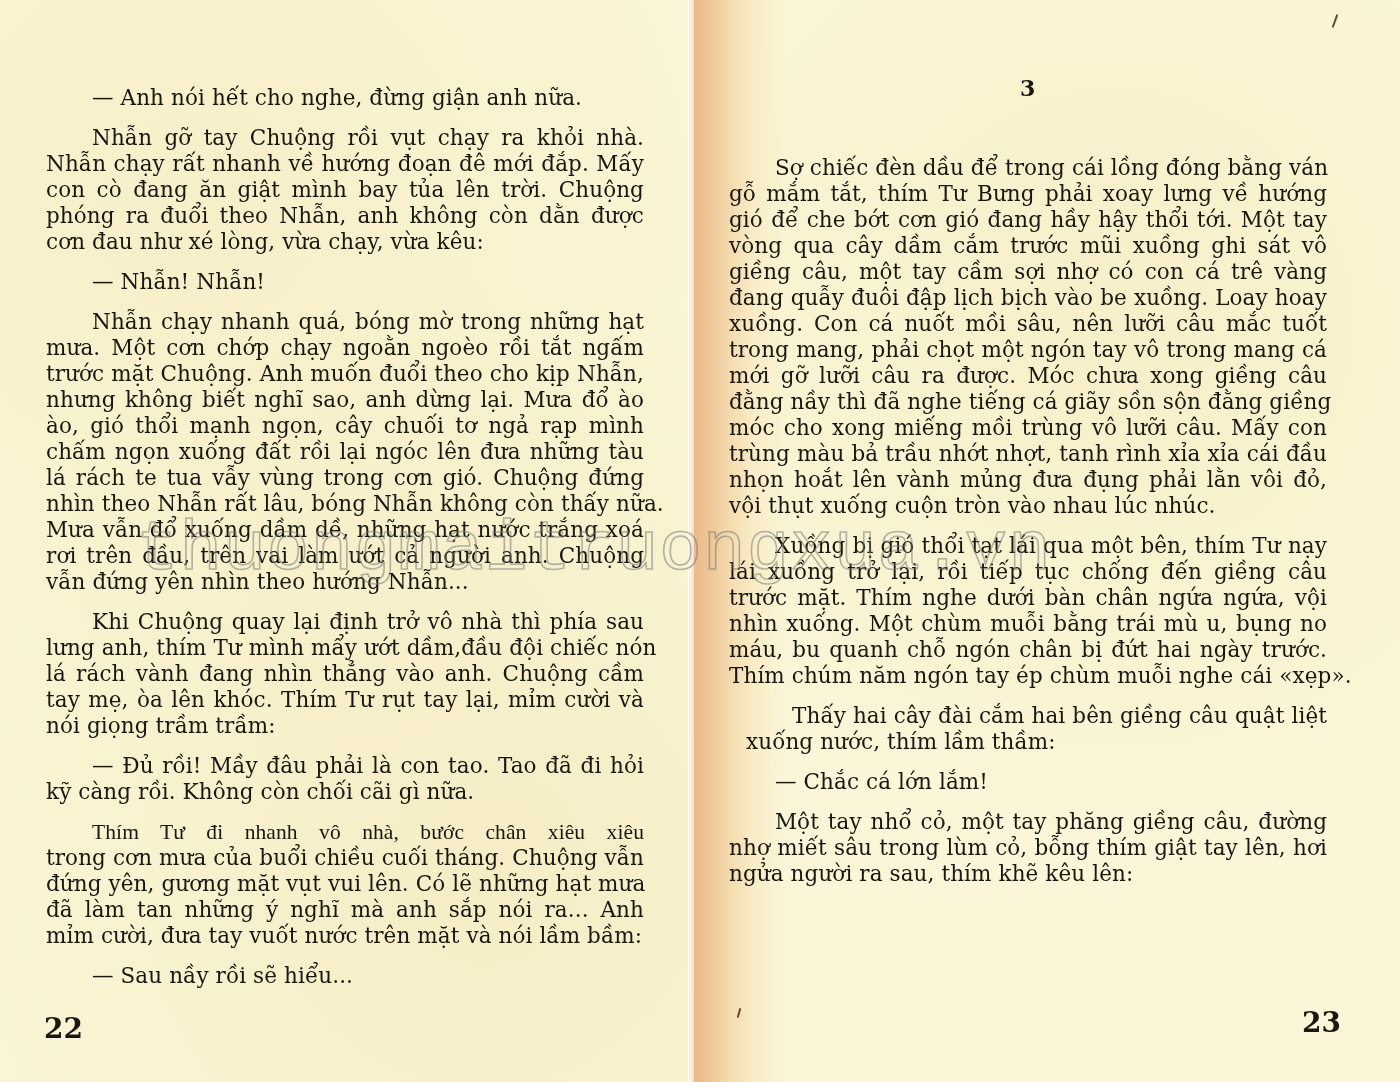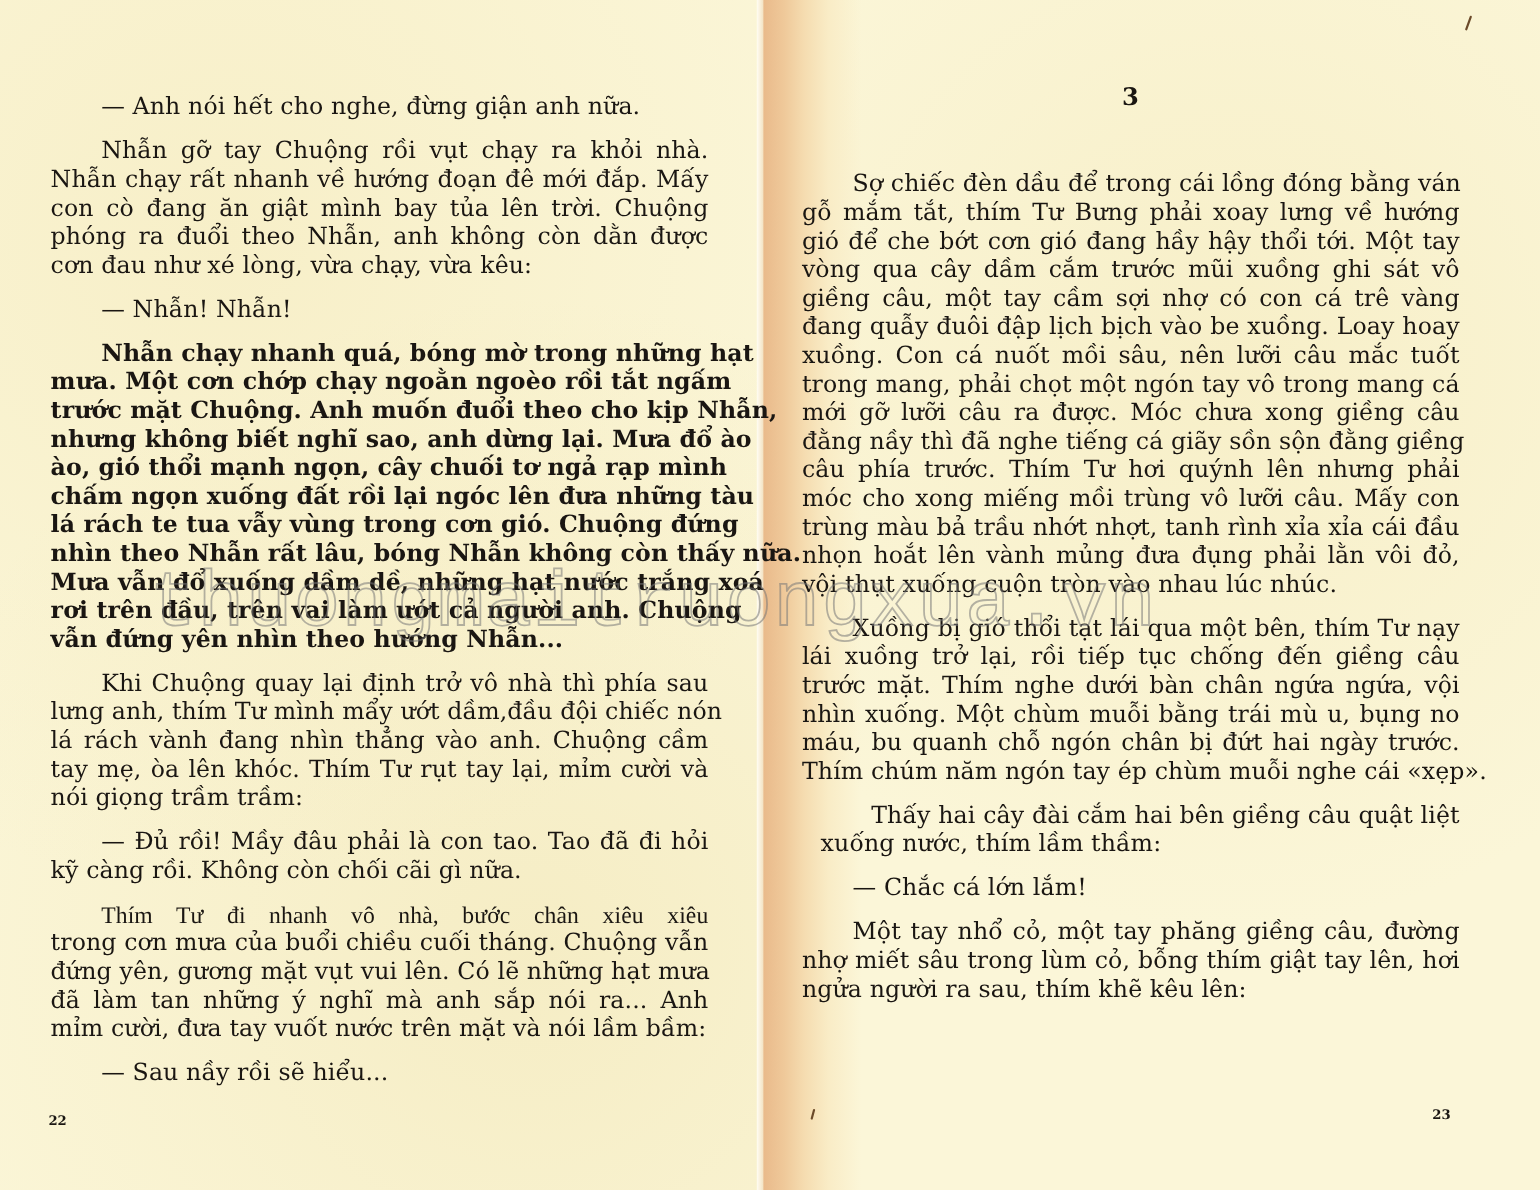--- a/index.html
+++ b/index.html
@@ -35,21 +35,21 @@
   .right-text { left:729px; top:155px; width:598px; }
   .para { margin:0; text-indent:46px; }
   .line { display:block; text-align:justify; text-align-last:justify; white-space:nowrap; }
   .line.last { text-align-last:left; }
   .gap { height:14px; }
 
   .chapter-num {
     position:absolute; left:1020px; top:75px; font-size:22px; font-weight:bold;
   }
   .page-num {
-    position:absolute; font-size:12px; font-weight:bold;
+    position:absolute; font-size:28px; font-weight:bold;
   }
   .pn-left { left:44px; top:1012px; }
   .pn-right { left:1302px; top:1006px; }
 
   .watermark {
     position:absolute; left:136px; top:500px; width:1100px;
     font-family:Liberation Mono, monospace;
     font-size:71px; line-height:100px; letter-spacing:1px;
     color:transparent;
     -webkit-text-stroke:1.6px rgba(120,120,120,0.55);
@@ -75,21 +75,21 @@
         <span class="line">Nhẫn chạy rất nhanh về hướng đoạn đê mới đắp. Mấy</span>
         <span class="line">con cò đang ăn giật mình bay tủa lên trời. Chuộng</span>
         <span class="line">phóng ra đuổi theo Nhẫn, anh không còn dằn được</span>
         <span class="line last">cơn đau như xé lòng, vừa chạy, vừa kêu:</span>
       </div>
       <div class="gap"></div>
       <div class="para" style="text-indent: 0px;">
         <span class="line last" style="padding-left: 46px;">— Nhẫn! Nhẫn!</span>
       </div>
       <div class="gap"></div>
-      <div class="para" style="text-indent: 0px; font-weight: bold;">
+      <div class="para" style="text-indent: 0px;">
         <span class="line" style="padding-left: 46px;">Nhẫn chạy nhanh quá, bóng mờ trong những hạt</span>
         <span class="line">mưa. Một cơn chớp chạy ngoằn ngoèo rồi tắt ngấm</span>
         <span class="line">trước mặt Chuộng. Anh muốn đuổi theo cho kịp Nhẫn,</span>
         <span class="line">nhưng không biết nghĩ sao, anh dừng lại. Mưa đổ ào</span>
         <span class="line">ào, gió thổi mạnh ngọn, cây chuối tơ ngả rạp mình</span>
         <span class="line">chấm ngọn xuống đất rồi lại ngóc lên đưa những tàu</span>
         <span class="line">lá rách te tua vẫy vùng trong cơn gió. Chuộng đứng</span>
         <span class="line">nhìn theo Nhẫn rất lâu, bóng Nhẫn không còn thấy nữa.</span>
         <span class="line">Mưa vẫn đổ xuống dầm dề, những hạt nước trắng xoá</span>
         <span class="line">rơi trên đầu, trên vai làm ướt cả người anh. Chuộng</span>
@@ -127,21 +127,20 @@
         <span class="line" style="padding-left: 46px;">Sợ chiếc đèn dầu để trong cái lồng đóng bằng ván</span>
         <span class="line">gỗ mắm tắt, thím Tư Bưng phải xoay lưng về hướng</span>
         <span class="line">gió để che bớt cơn gió đang hầy hậy thổi tới. Một tay</span>
         <span class="line">vòng qua cây dầm cắm trước mũi xuồng ghi sát vô</span>
         <span class="line">giềng câu, một tay cầm sợi nhợ có con cá trê vàng</span>
         <span class="line">đang quẫy đuôi đập lịch bịch vào be xuồng. Loay hoay</span>
         <span class="line">xuồng. Con cá nuốt mồi sâu, nên lưỡi câu mắc tuốt</span>
         <span class="line">trong mang, phải chọt một ngón tay vô trong mang cá</span>
         <span class="line">mới gỡ lưỡi câu ra được. Móc chưa xong giềng câu</span>
         <span class="line">đằng nầy thì đã nghe tiếng cá giãy sồn sộn đằng giềng</span>
-        <span class="line">câu phía trước. Thím Tư hơi quýnh lên nhưng phải</span>
         <span class="line">móc cho xong miếng mồi trùng vô lưỡi câu. Mấy con</span>
         <span class="line">trùng màu bả trầu nhớt nhợt, tanh rình xỉa xỉa cái đầu</span>
         <span class="line">nhọn hoắt lên vành mủng đưa đụng phải lằn vôi đỏ,</span>
         <span class="line last">vội thụt xuống cuộn tròn vào nhau lúc nhúc.</span>
       </div>
       <div class="gap"></div>
       <div class="para" style="text-indent: 0px;">
         <span class="line" style="padding-left: 46px;">Xuồng bị gió thổi tạt lái qua một bên, thím Tư nạy</span>
         <span class="line">lái xuồng trở lại, rồi tiếp tục chống đến giềng câu</span>
         <span class="line">trước mặt. Thím nghe dưới bàn chân ngứa ngứa, vội</span>

